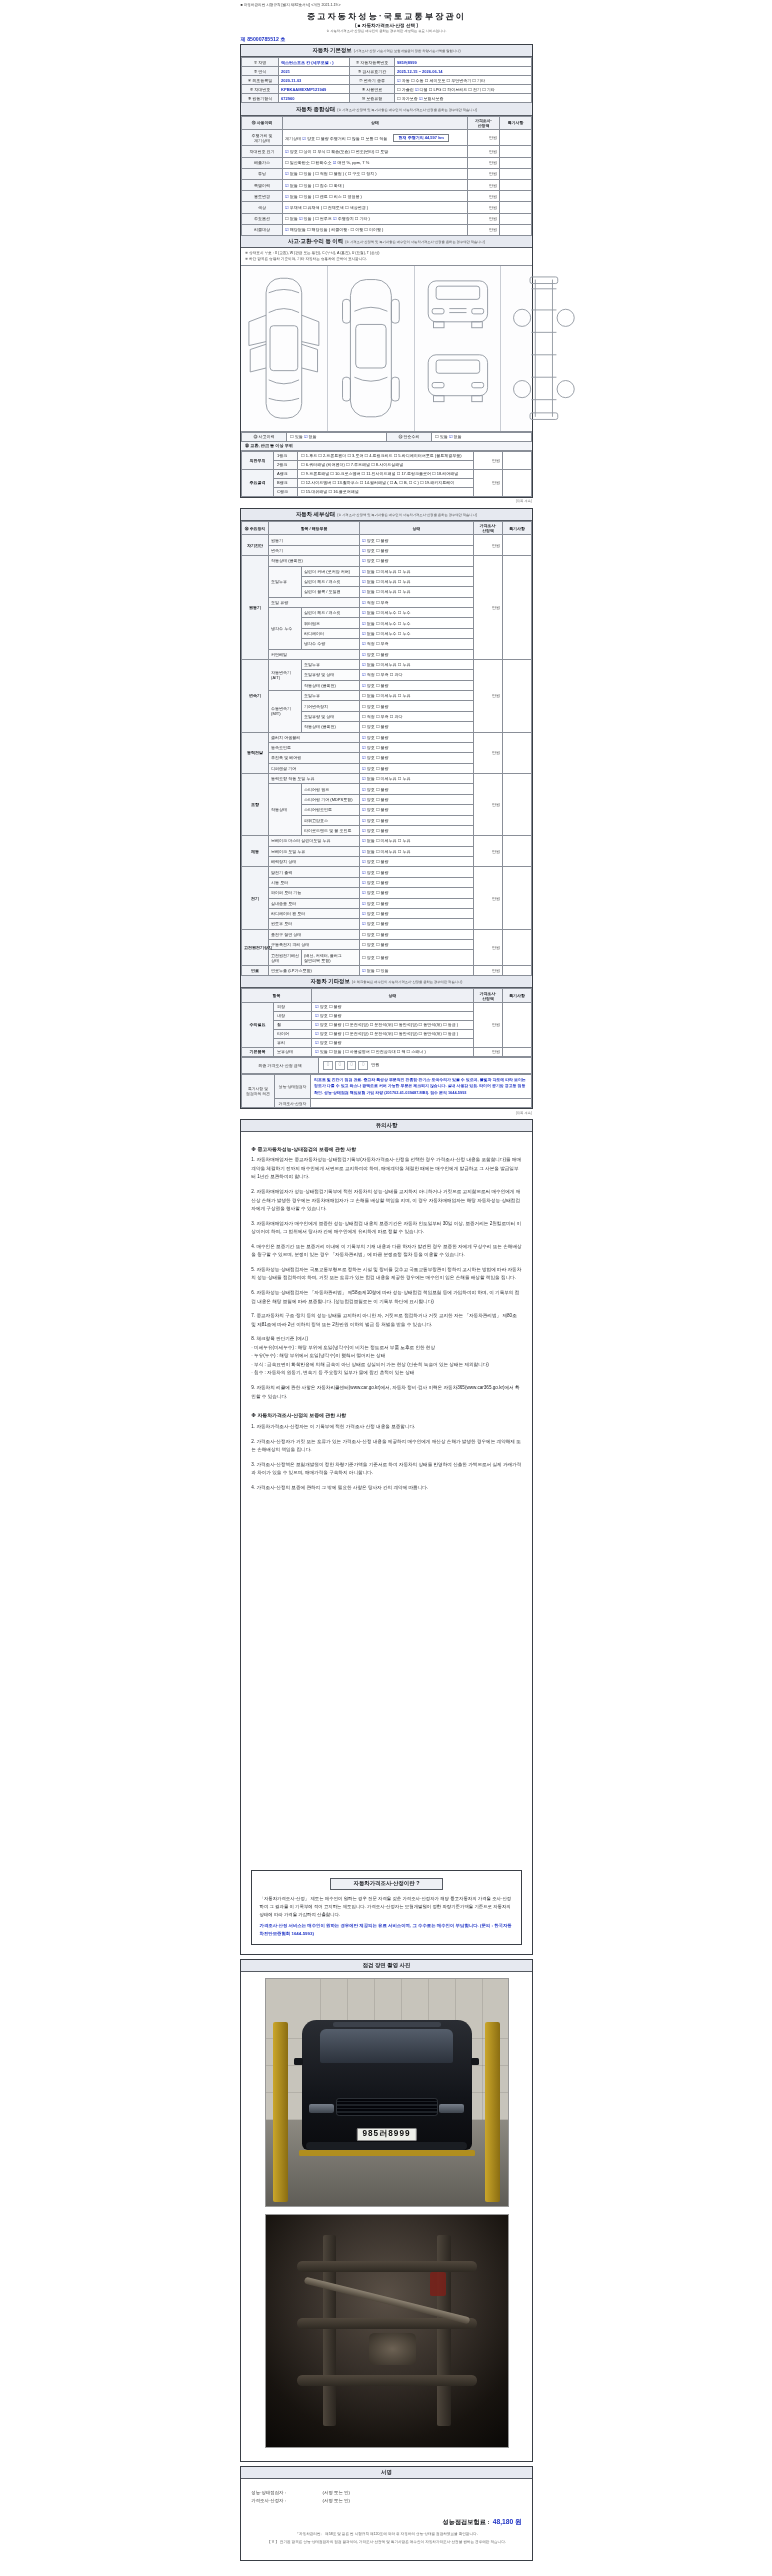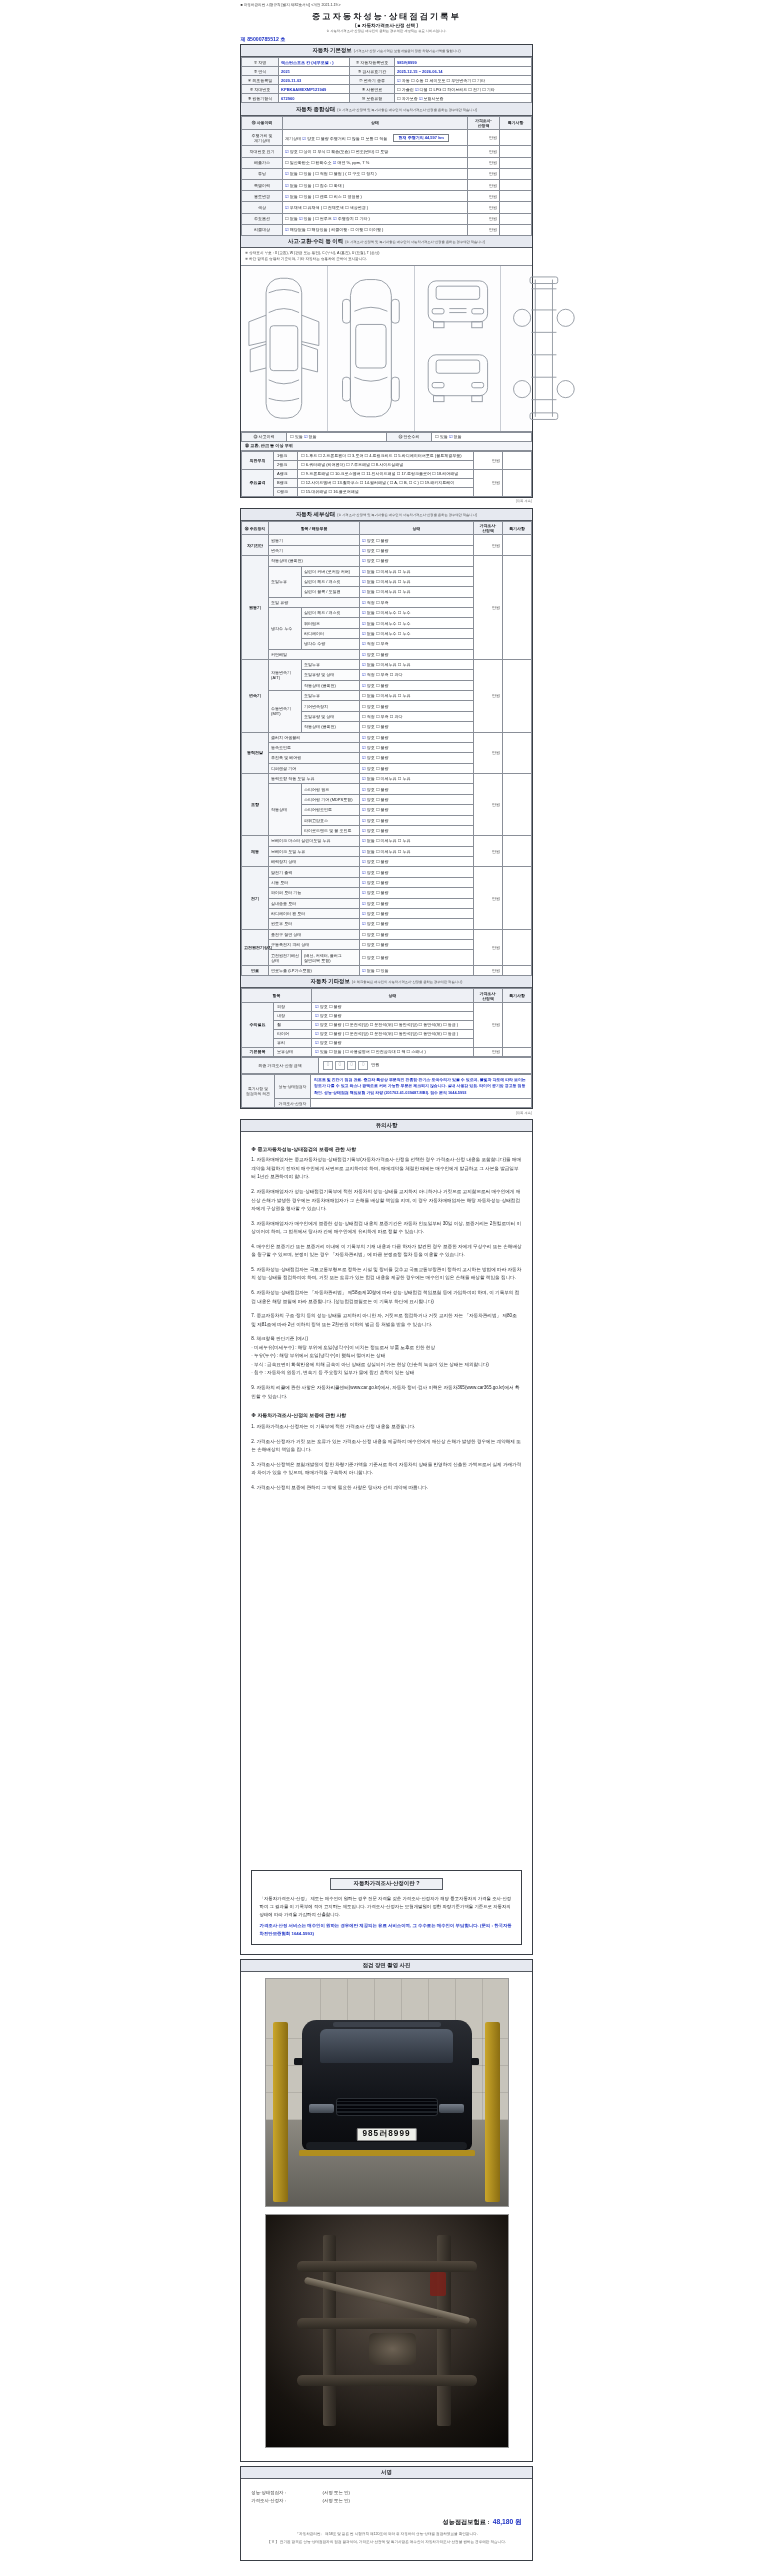--- a/index.html
+++ b/index.html
@@ -95,21 +95,21 @@
   .legalline{font-size:3.6px;color:#555;text-align:center;margin-top:4.6px;white-space:pre-line}
 </style>
 </head>
 <body>
 
 <div class="doc">
 
   <div class="formref">■ 자동차관리법 시행규칙 [별지 제82호서식] &lt;개정 2021.1.19.&gt;</div>
 
   <div class="titlewrap">
-    <div class="title">중고자동차성능·상태점검기록부</div>
+    <div class="title">중고자동차성능·국토교통부장관이</div>
     <div class="titlesub">( ■ 자동차가격조사·산정 선택 )</div>
     <div class="titlenote">※ 자동차가격조사·산정은 매수인이 원하는 경우에만 제공되는 유료 서비스입니다.</div>
   </div>
   <div class="docno">제 85000785512 호</div>
 
   <div class="block">
 
     <div class="bar">
       <span>자동차 기본정보</span><span class="barnote">(가격조사·산정 기준가격은 보험개발원이 정한 차량기준가액을 말합니다)</span>
     </div>

